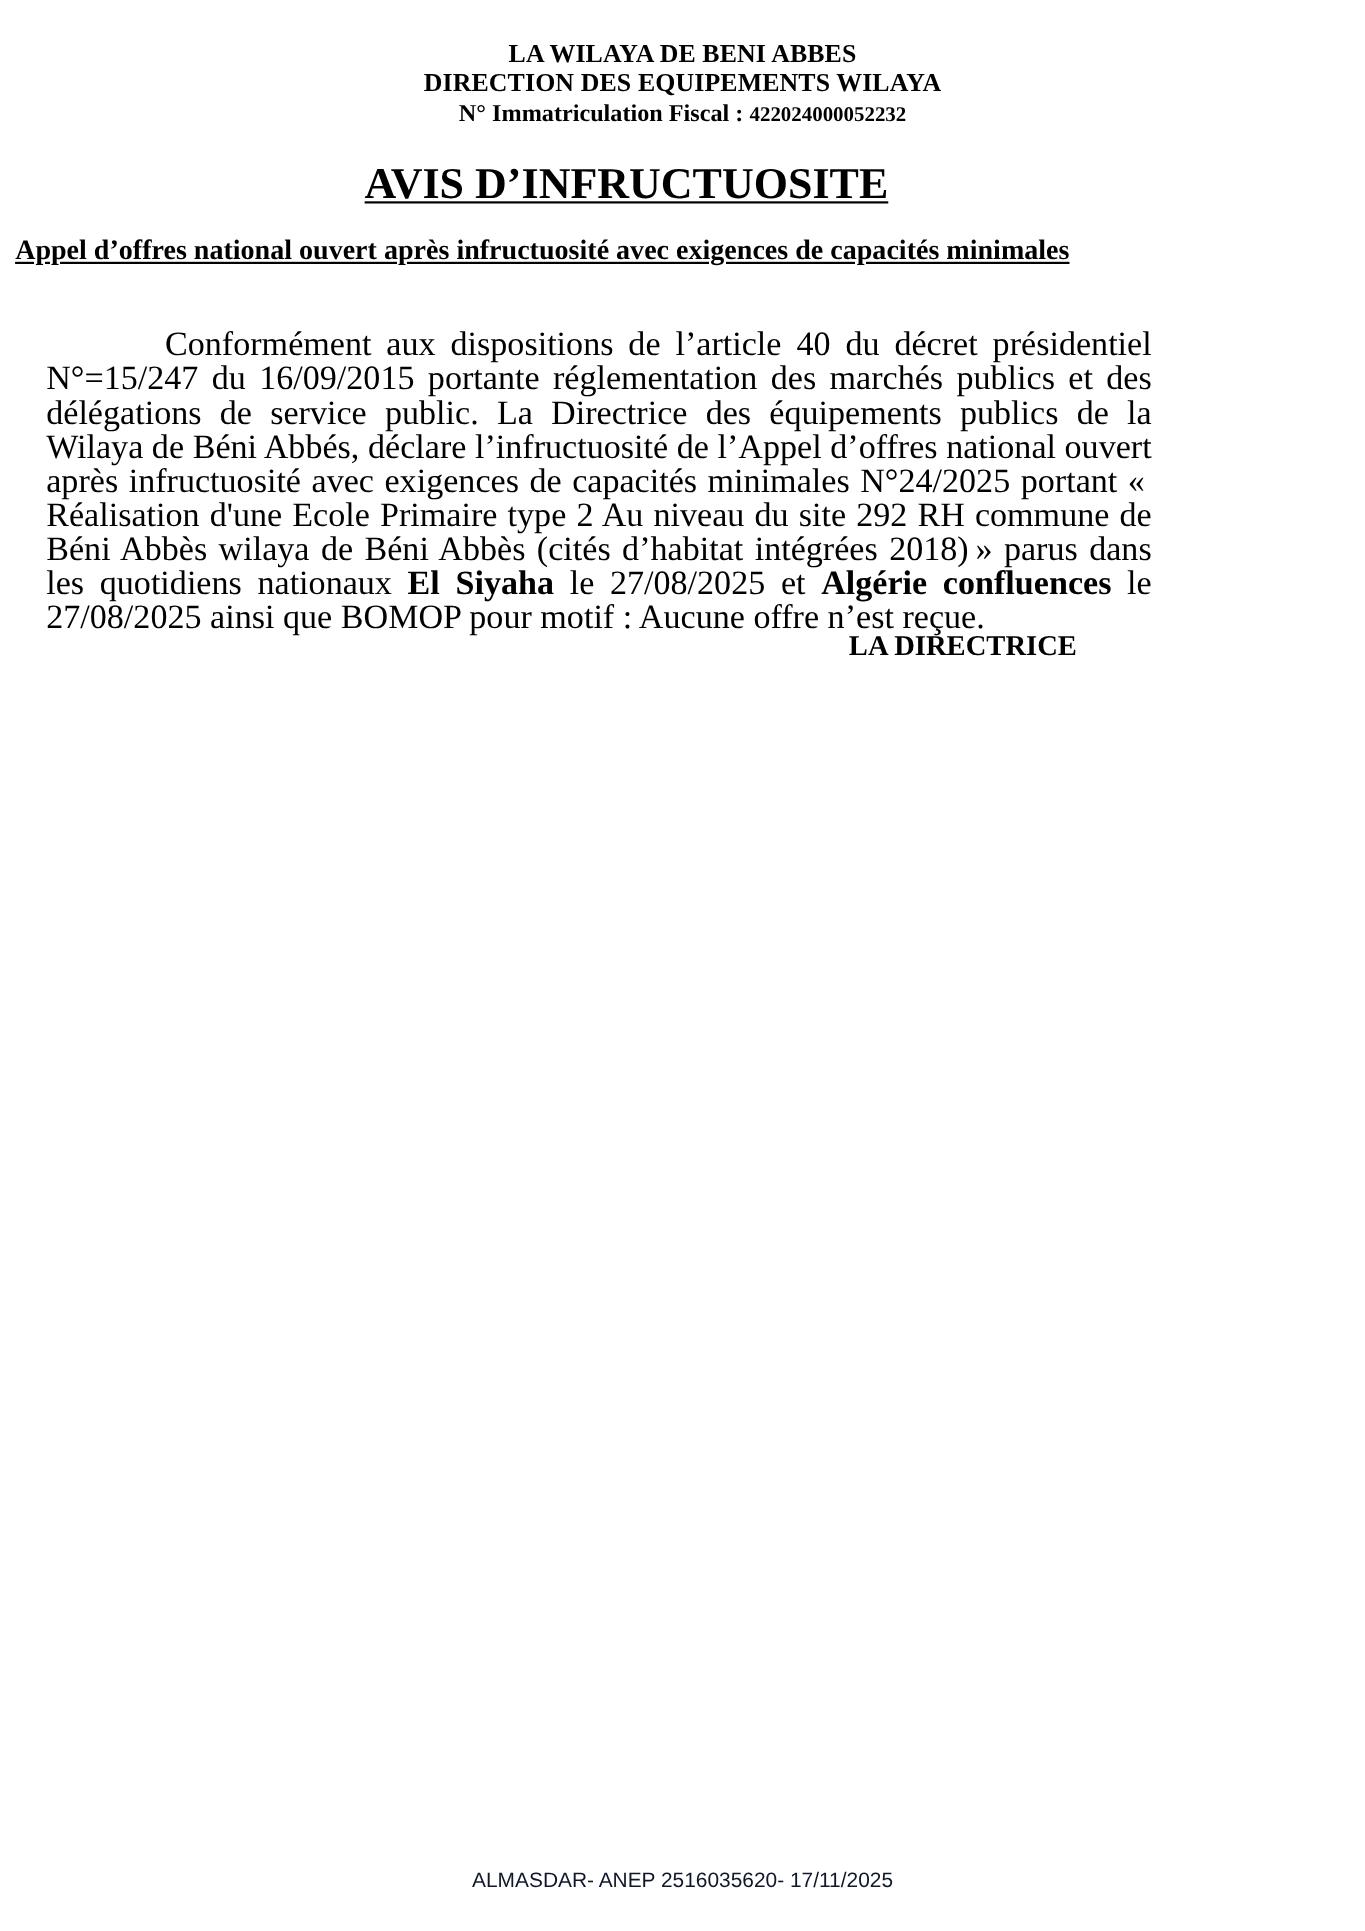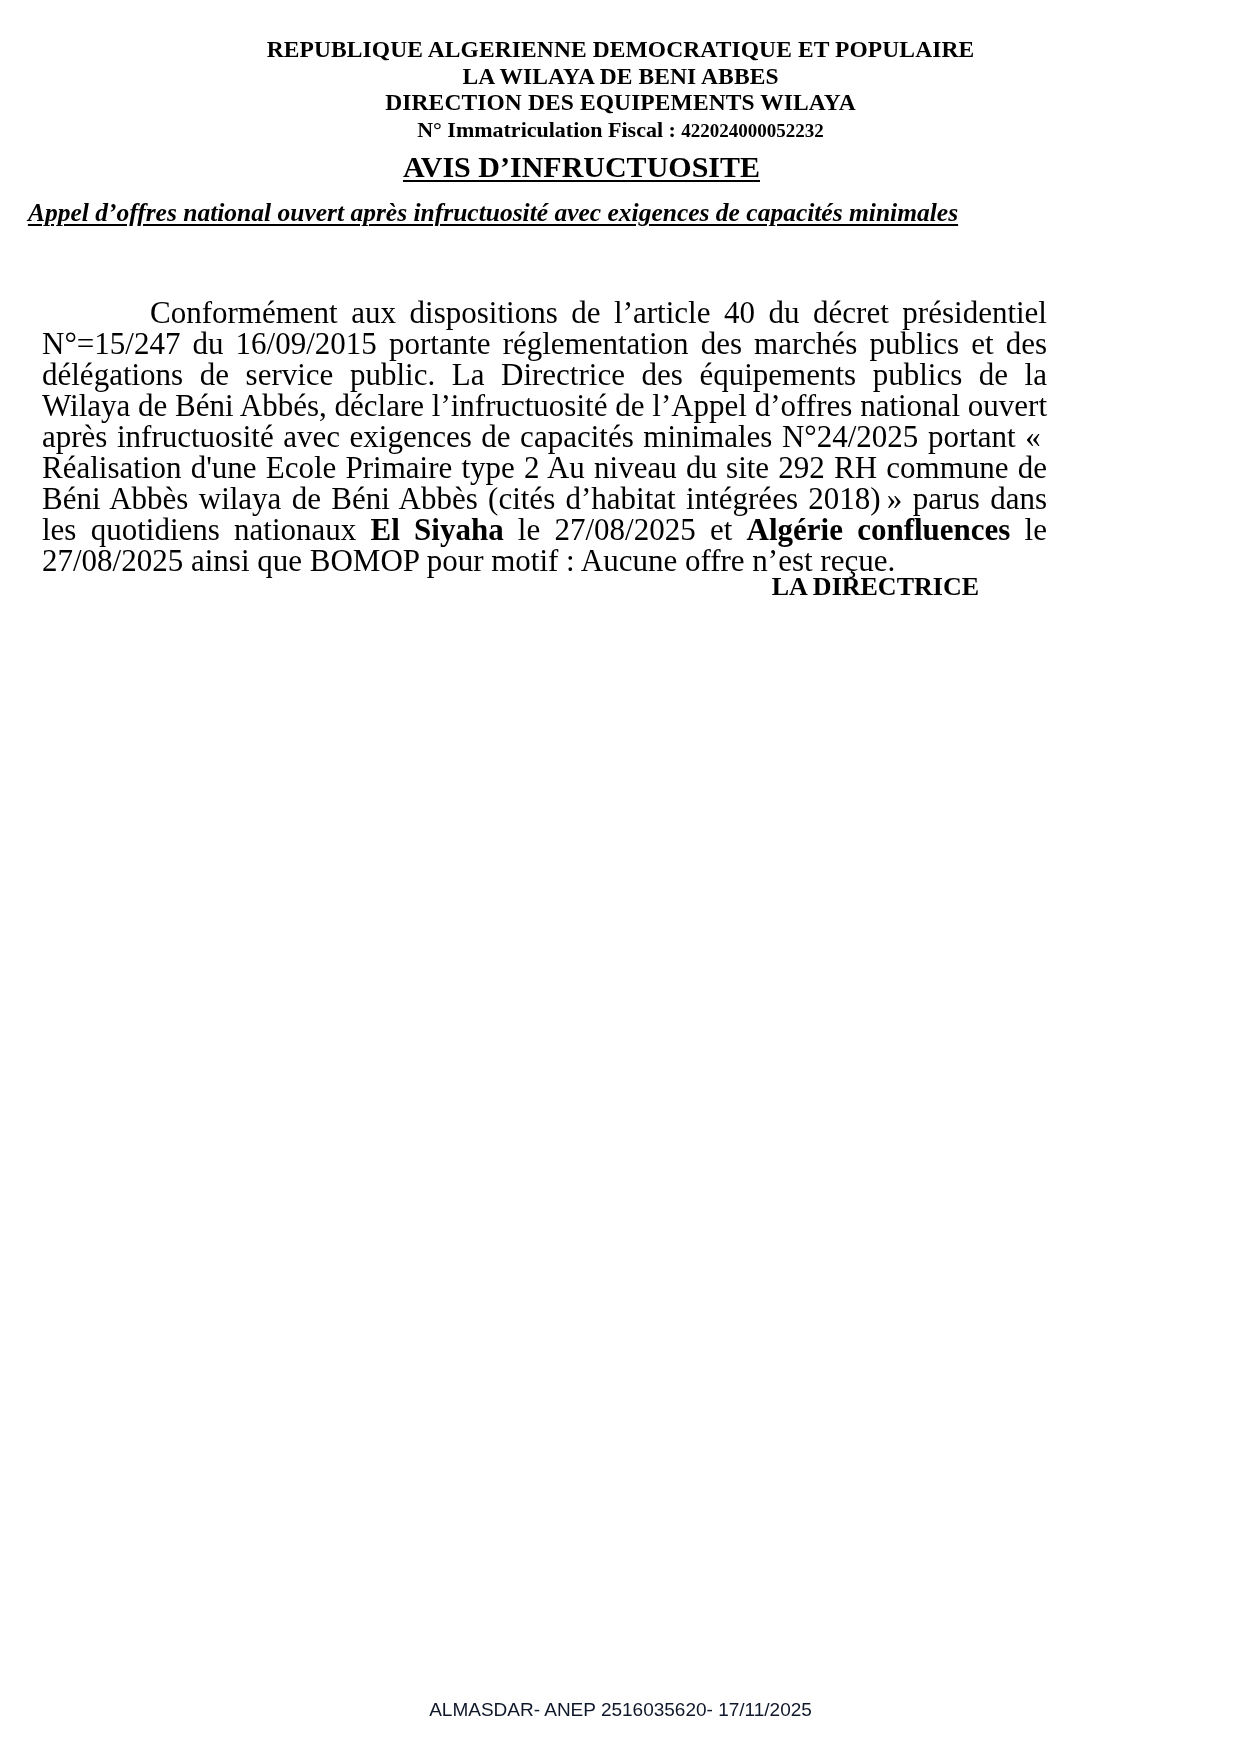--- a/index.html
+++ b/index.html
@@ -47,44 +47,43 @@
     white-space: nowrap;
   }
   .lh-fiscal .fiscal-num {
     font-weight: bold;
     font-size: 19px;
   }
 
   
   .avis-title {
     position: absolute;
-    left: 12px;
+    left: 0;
     top: 150px;
     width: 1139px;
     text-align: center;
     font-weight: bold;
-    font-size: 30px;
+    font-size: 40px;
     line-height: 34px;
   }
   .avis-title .u {
     text-decoration: underline;
     text-underline-offset: 3px;
     text-decoration-thickness: 2px;
   }
 
   .subtitle {
     position: absolute;
     left: 0;
-    top: 198px;
+    top: 212px;
     width: 986px;
     text-align: center;
     font-weight: bold;
     font-size: 25.5px;
     line-height: 30px;
-    font-style: italic;
   }
   .subtitle .u {
     text-decoration: underline;
     text-underline-offset: 3px;
     text-decoration-thickness: 2px;
     white-space: nowrap;
   }
 
   .numero {
     position: absolute;
@@ -147,21 +146,20 @@
     line-height: 23px;
     color: #0f172a;
   }
 </style>
 </head>
 <body>
 
 <div class="page">
 
   <div class="letterhead">
-    <div class="lh-line">REPUBLIQUE ALGERIENNE DEMOCRATIQUE ET POPULAIRE</div>
     <div class="lh-line">LA WILAYA DE BENI ABBES</div>
     <div class="lh-line">DIRECTION DES EQUIPEMENTS WILAYA</div>
     <div class="lh-fiscal">
       <span>N° Immatriculation Fiscal :</span>
       <span class="fiscal-num">422024000052232</span>
     </div>
   </div>
 
   <div class="avis-title">
     <span class="u">AVIS D’INFRUCTUOSITE</span>

